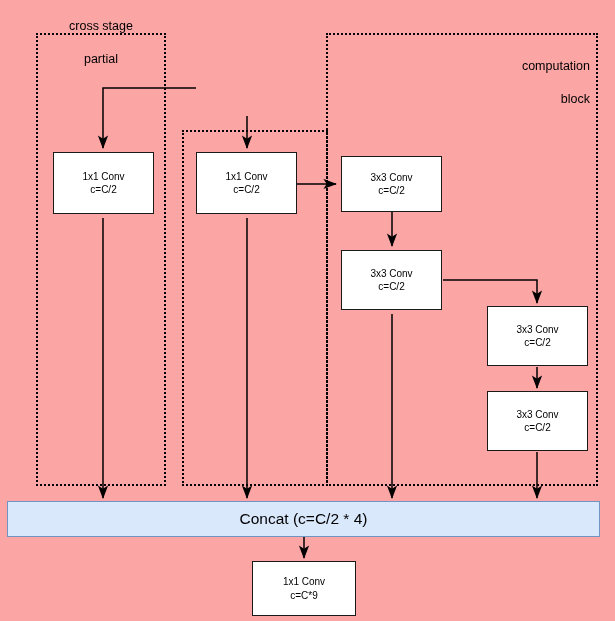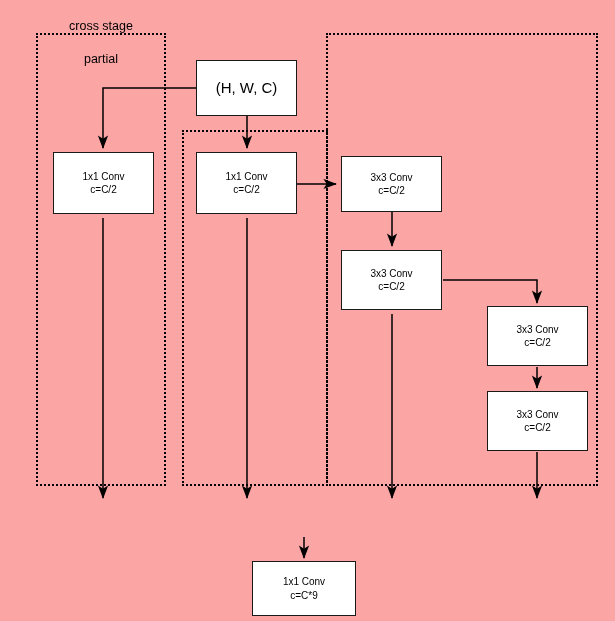--- a/index.html
+++ b/index.html
@@ -85,20 +85,24 @@
 
   <div class="dotted-box" style="left:182px; top:130px; width:146px; height:356px;"></div>
 
   <div class="dotted-box" style="left:326px; top:33px; width:272px; height:453px;"></div>
 
   <div class="group-label" style="left:41px; top:1px; width:120px;">
     <span>cross stage</span><br>
     <span>partial</span>
   </div>
 
+  <div class="group-label" style="left:468px; top:41px; width:122px; text-align:right;">
+    <span>computation</span><br>
+    <span>block</span>
+  </div>
 
   <svg class="layer" viewBox="0 0 615 621" xmlns="http://www.w3.org/2000/svg">
     <defs>
       <marker id="arrow" markerWidth="10" markerHeight="10" refX="8.4" refY="3.4" orient="auto" markerUnits="strokeWidth">
         <path d="M0,0 L9,3.4 L0,6.8 L2.2,3.4 z" fill="#000000"></path>
       </marker>
     </defs>
     <g stroke="#000000" stroke-width="1.5" fill="none">
 
       <path d="M196,88 L103,88 L103,148" marker-end="url(#arrow)"></path>
@@ -115,23 +119,20 @@
 
       <path d="M103,218 L103,498" marker-end="url(#arrow)"></path>
       <path d="M247,218 L247,498" marker-end="url(#arrow)"></path>
       <path d="M392,314 L392,498" marker-end="url(#arrow)"></path>
       <path d="M537,452 L537,498" marker-end="url(#arrow)"></path>
 
       <path d="M304,537 L304,558" marker-end="url(#arrow)"></path>
     </g>
   </svg>
 
-  <div class="node single" style="left:196px; top:60px; width:101px; height:56px;">
-    <span class="l1">(H, W, C)</span>
-  </div>
 
   <div class="node" style="left:53px; top:152px; width:101px; height:62px;">
     <span class="l1">1x1 Conv</span>
     <span class="l2">c=C/2</span>
   </div>
 
   <div class="node" style="left:196px; top:152px; width:101px; height:62px;">
     <span class="l1">1x1 Conv</span>
     <span class="l2">c=C/2</span>
   </div>
@@ -149,19 +150,22 @@
   <div class="node" style="left:487px; top:306px; width:101px; height:60px;">
     <span class="l1">3x3 Conv</span>
     <span class="l2">c=C/2</span>
   </div>
 
   <div class="node" style="left:487px; top:391px; width:101px; height:60px;">
     <span class="l1">3x3 Conv</span>
     <span class="l2">c=C/2</span>
   </div>
 
+  <div class="concat-bar" style="left:7px; top:501px; width:593px; height:36px;">
+    <span>Concat (c=C/2 * 4)</span>
+  </div>
 
   <div class="node" style="left:252px; top:561px; width:104px; height:55px;">
     <span class="l1">1x1 Conv</span>
     <span class="l2">c=C*9</span>
   </div>
 
 </div>
 
 </body></html>

